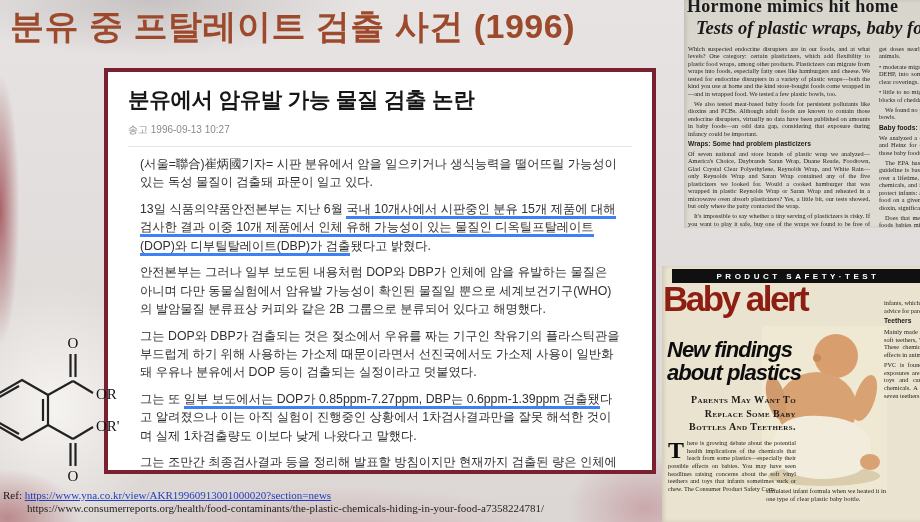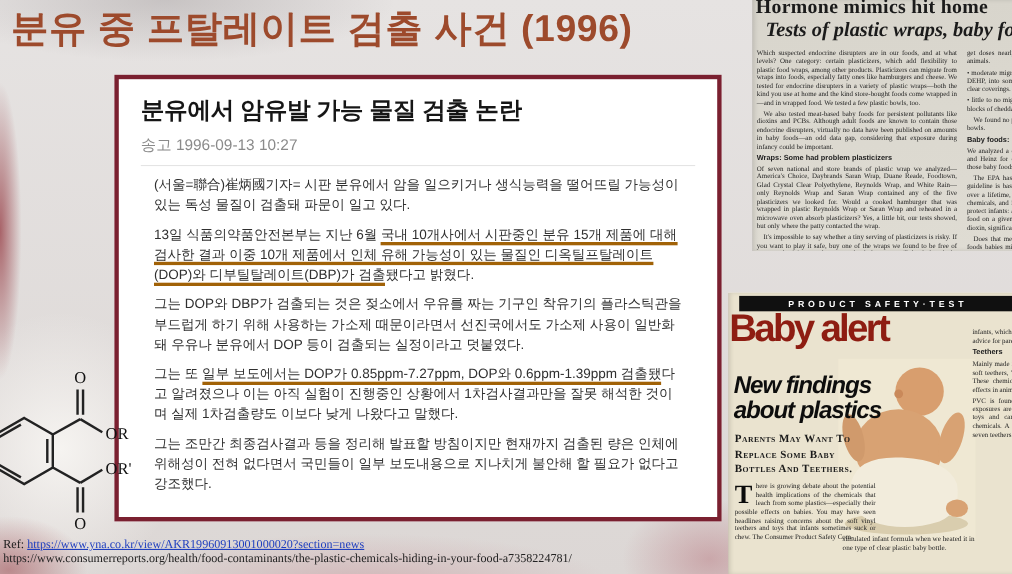--- a/index.html
+++ b/index.html
@@ -22,35 +22,35 @@
   }
   
   .card{
     position:absolute; left:104px; top:68px; width:552px; height:406px;
     background:#ffffff; border:4px solid #7a2030; box-sizing:border-box;
     padding:13px 20px 8px 20px; overflow:hidden;
   }
   .card h1{
     margin:0; font-size:21.5px; letter-spacing:-0.3px; color:#161616; font-weight:bold;
   }
-  .dateline{ margin:9px 0 0 0; font-size:14px; color:#8a8a8a; }
+  .dateline{ margin:9px 0 0 0; font-size:10px; color:#8a8a8a; }
   .divider{ height:1px; background:#e4e4e4; margin:9px 0 2px 0; }
   .card p{ margin:8px 12px; font-size:12.3px; line-height:1.5; color:#303030; }
-  .hl{ border-bottom:3px solid #a16207; padding-bottom:0px; }
+  .hl{ border-bottom:3px solid #3b82f6; padding-bottom:0px; }
   
   .chem{ position:absolute; left:0px; top:328px; }
   .chem line, .chem path{ stroke:#222; stroke-width:2.2; fill:none; }
   .chem text{ font-family:"Liberation Serif", serif; font-size:15px; fill:#111; }
   
   .refs{
     position:absolute; left:3px; top:489px; font-family:Liberation Serif, serif;
     font-size:11px; line-height:1.2; color:#1a1a1a; white-space:nowrap;
   }
   .refs a{ color:#1f3fbf; text-decoration:underline; cursor:pointer; }
-  .refs .r2{ color:#222; }
+  .refs .r2{ margin-left:24px; color:#222; }
   
   .clip1{
     position:absolute; left:684px; top:0; width:258px; height:228px; overflow:hidden;
     background:linear-gradient(180deg,#d8d5cc,#dfdcd3); color:#1b1b1b;
     box-shadow:inset 2px 0 4px rgba(0,0,0,0.12);
   }
   .clip1-title{
     margin:-4px 0 0 3px; font-family:"Liberation Serif", serif; font-weight:bold;
     font-size:18px; letter-spacing:0.3px; white-space:nowrap;
   }
@@ -86,21 +86,21 @@
     letter-spacing:-2.5px; color:#8e1d12; white-space:nowrap;
   }
   .babyphoto{ position:absolute; left:100px; top:60px; z-index:1; }
   .newfind{
     position:absolute; left:5px; top:72px; width:140px; z-index:2; font-size:22px;
     font-weight:800; letter-spacing:-1px; line-height:1.05; color:#0d0d0d;font-style:italic;
   }
   .standfirst{
     position:absolute; left:6px; top:127px; width:128px; z-index:2;
     font-family:"Liberation Serif", serif; font-variant:small-caps; font-weight:bold;
-    font-size:10px; line-height:1.35; letter-spacing:0.4px; color:#1a1a1a;
+    font-size:10px; line-height:1.35; letter-spacing:0.4px; color:#1a1a1a;text-align:right;
   }
   .bodypara{
     position:absolute; left:6px; top:173px; width:128px; z-index:2;
     font-family:"Liberation Serif", serif; font-size:6.3px; line-height:1.22;
     text-align:justify; color:#222;
   }
   .dropcap{
     float:left; font-family:"Liberation Serif", serif; font-weight:bold;
     font-size:24px; line-height:20px; padding:1px 3px 0 0; color:#0a0a0a;
   }
@@ -125,22 +125,23 @@
 <div class="slide">
 
   <div class="slide-title">분유 중 프탈레이트 검출 사건 (1996)</div>
 
   <div class="card">
     <h1>분유에서 암유발 가능 물질 검출 논란</h1>
     <div class="dateline">송고 1996-09-13 10:27</div>
     <div class="divider"></div>
     <p>(서울=聯合)崔炳國기자= 시판 분유에서 암을 일으키거나 생식능력을 떨어뜨릴 가능성이 있는 독성 물질이 검출돼 파문이 일고 있다.</p>
     <p><span>13일 식품의약품안전본부는 지난 6월 </span><span class="hl">국내 10개사에서 시판중인 분유 15개 제품에 대해 검사한 결과 이중 10개 제품에서 인체 유해 가능성이 있는 물질인 디옥틸프탈레이트(DOP)와 디부틸탈레이트(DBP)가 검출</span><span>됐다고 밝혔다.</span></p>
+    <p>안전본부는 그러나 일부 보도된 내용처럼 DOP와 DBP가 인체에 암을 유발하는 물질은 아니며 다만 동물실험에서 암유발 가능성이 확인된 물질일 뿐으로 세계보건기구(WHO)의 발암물질 분류표상 커피와 같은 2B 그룹으로 분류되어 있다고 해명했다.</p>
     <p>그는 DOP와 DBP가 검출되는 것은 젖소에서 우유를 짜는 기구인 착유기의 플라스틱관을 부드럽게 하기 위해 사용하는 가소제 때문이라면서 선진국에서도 가소제 사용이 일반화돼 우유나 분유에서 DOP 등이 검출되는 실정이라고 덧붙였다.</p>
-    <p><span>그는 또 </span><span class="hl">일부 보도에서는 DOP가 0.85ppm-7.27ppm, DOP와 0.6ppm-1.39ppm 검출됐</span><span>다고 알려졌으나 이는 아직 실험이 진행중인 상황에서 1차검사결과만을 잘못 해석한 것이며 실제 1차검출량도 이보다 낮게 나왔다고 말했다.</span></p>
+    <p><span>그는 또 </span><span class="hl">일부 보도에서는 DOP가 0.85ppm-7.27ppm, DBP는 0.6ppm-1.39ppm 검출됐</span><span>다고 알려졌으나 이는 아직 실험이 진행중인 상황에서 1차검사결과만을 잘못 해석한 것이며 실제 1차검출량도 이보다 낮게 나왔다고 말했다.</span></p>
     <p>그는 조만간 최종검사결과 등을 정리해 발표할 방침이지만 현재까지 검출된 량은 인체에 위해성이 전혀 없다면서 국민들이 일부 보도내용으로 지나치게 불안해 할 필요가 없다고 강조했다.</p>
 
   </div>
 
   <svg class="chem" width="125" height="165" viewBox="0 0 125 165">
 
     <path d="M 22 52 L 48 67 L 48 97 L 22 112 L -4 97 L -4 67 Z"></path>
     <line x1="43" y1="71" x2="43" y2="93"></line>
     <line x1="19" y1="106" x2="-2" y2="94"></line>
     <line x1="-2" y1="70" x2="19" y2="58"></line>

